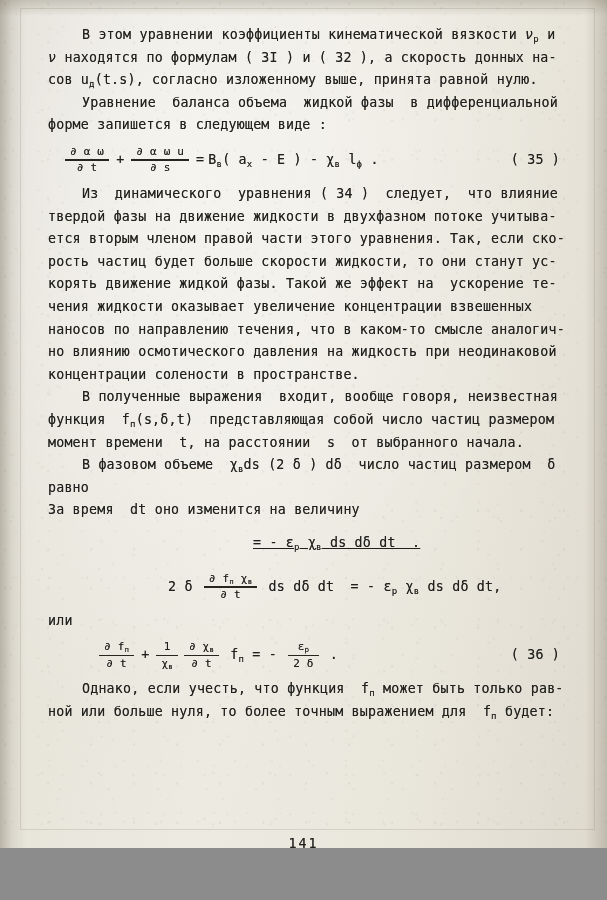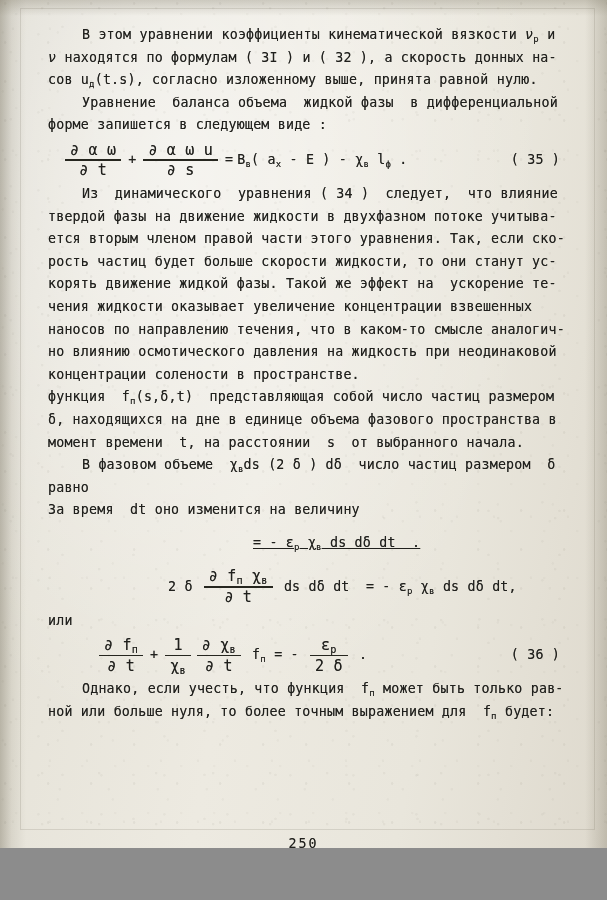--- a/index.html
+++ b/index.html
@@ -98,21 +98,21 @@
     flex-direction: column;
     align-items: center;
     justify-content: center;
     vertical-align: middle;
     margin: 0 3px;
     line-height: 1.08;
   }
   .frac .num, .frac .den {
     display: block;
     padding: 0 5px;
-    font-size: 15px;
+    font-size: 11px;
     white-space: pre;
   }
   .frac .bar {
     display: block;
     width: 100%;
     height: 1.5px;
     background: #26261f;
     margin: 1.5px 0;
   }
   .eqnum { margin-left: auto; padding-right: 4px; }
@@ -172,22 +172,22 @@
       <span class="line">ется вторым членом правой части этого уравнения. Так, если ско-</span>
       <span class="line">рость частиц будет больше скорости жидкости, то они станут ус-</span>
       <span class="line">корять движение жидкой фазы. Такой же эффект на  ускорение те-</span>
       <span class="line">чения жидкости оказывает увеличение концентрации взвешенных</span>
       <span class="line">наносов по направлению течения, что в каком-то смысле аналогич-</span>
       <span class="line">но влиянию осмотического давления на жидкость при неодинаковой</span>
       <span class="line">концентрации солености в пространстве.</span>
     </div>
 
     <div class="para">
+      <span class="line indent">В полученные выражения  входит, вообще говоря, неизвестная</span>
       <span class="line"><span>функция  f</span><sub>п</sub><span>(s,δ,t)  представляющая собой число частиц размером</span></span>
-      <span class="line">δ, находящихся на дне в единице объема фазового пространства в</span>
       <span class="line">момент времени  t, на расстоянии  s  от выбранного начала.</span>
       <span class="line indent"><span>В фазовом объеме  χ</span><sub>в</sub><span>ds (2 δ ) dδ  число частиц размером  δ</span></span>
       <span class="line">равно</span>
     </div>
 
 
     <div class="para">
       <span class="line">За время  dt оно изменится на величину</span>
     </div>
 
@@ -238,15 +238,15 @@
       <span class="eqnum">( 36 )</span>
     </div>
 
     <div class="para">
       <span class="line indent"><span>Однако, если учесть, что функция  f</span><sub>п</sub><span> может быть только рав-</span></span>
       <span class="line"><span>ной или больше нуля, то более точным выражением для  f</span><sub>п</sub><span> будет:</span></span>
     </div>
 
   </div>
 
-  <div id="folio">250</div>
+  <div id="folio">141</div>
 
 </div>
 
 </body></html>

